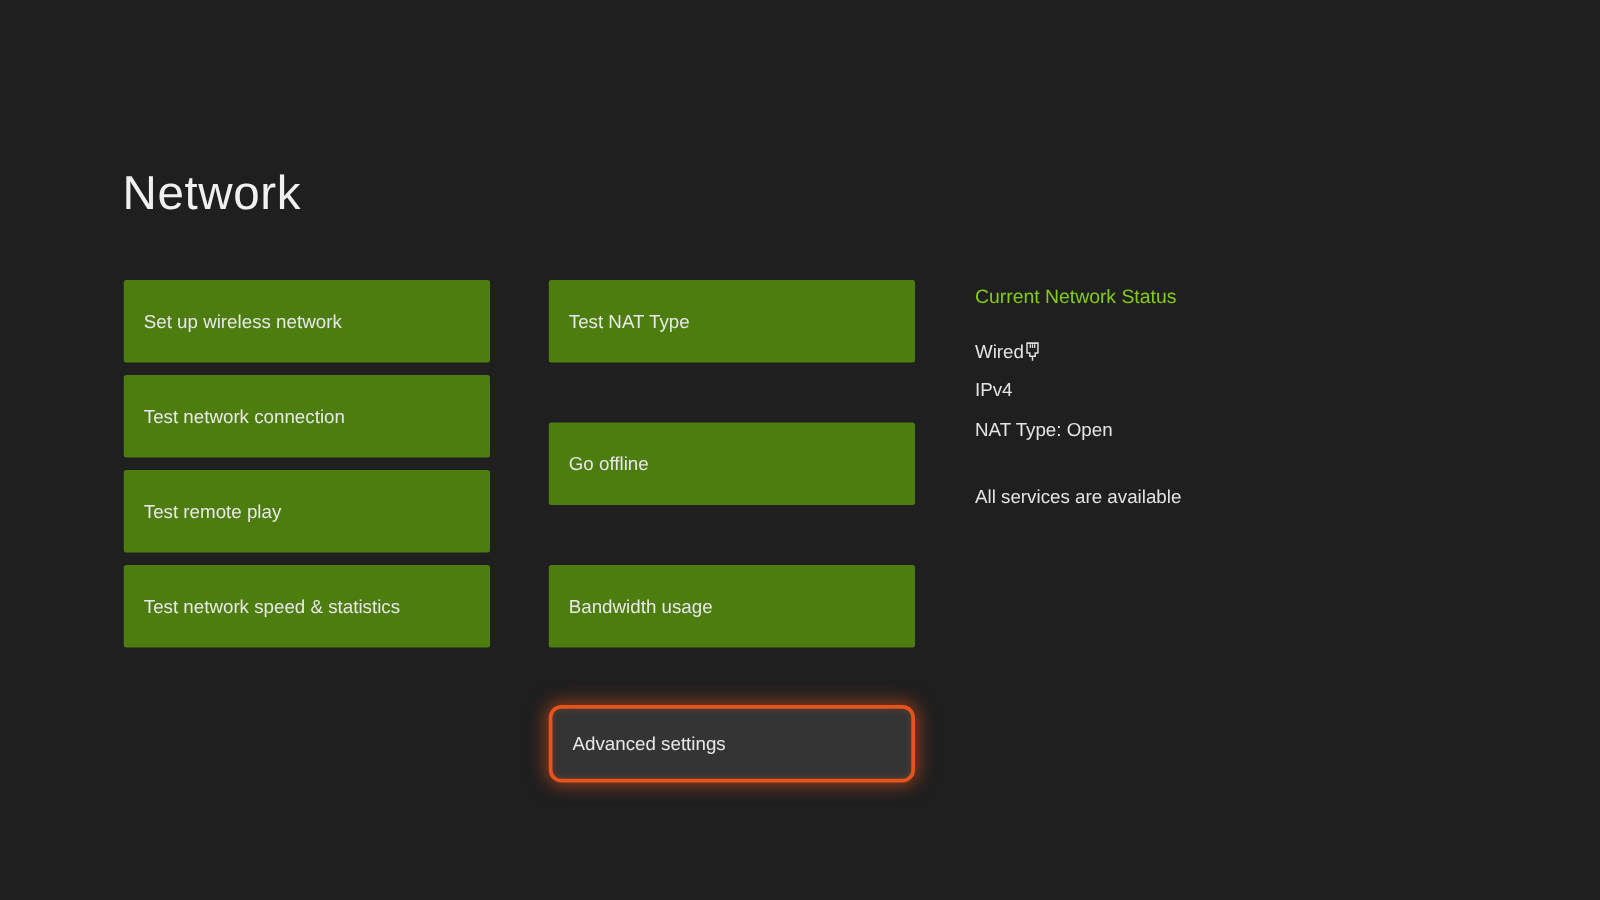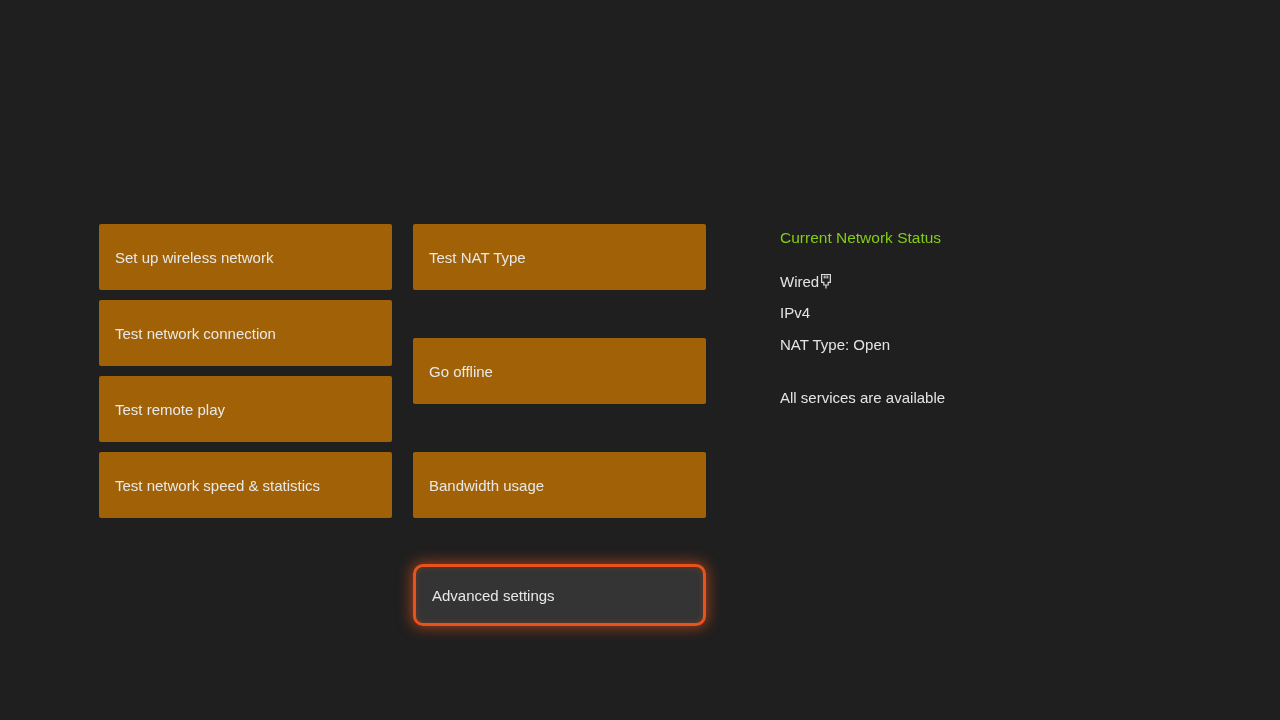--- a/index.html
+++ b/index.html
@@ -27,25 +27,25 @@
   }
   .menu-col {
     position: absolute;
     top: 224px;
     display: flex;
     flex-direction: column;
     gap: 10px;
     width: 293px;
   }
   .menu-col.col-1 { left: 99px; }
-  .menu-col.col-2 { left: 413px; gap: 48px; }
+  .menu-col.col-2 { left: 439px; gap: 48px; }
   .menu-btn {
     box-sizing: border-box;
     height: 66px;
-    background: #a16207;
+    background: #4d7c0f;
     display: flex;
     align-items: center;
     padding-left: 16px;
     font-size: 15px;
     color: #e8e8e8;
     cursor: pointer;
     border-radius: 2px;
   }
   .menu-btn.selected {
     background: #343434;
@@ -83,20 +83,21 @@
     height: 17px;
     display: inline-block;
     margin-right: 4px;
   }
 </style>
 </head>
 <body>
 
 <div class="screen">
 
+  <div class="page-title">Network</div>
 
   <div class="menu-col col-1">
     <div class="menu-btn">
       <span>Set up wireless network</span>
     </div>
     <div class="menu-btn">
       <span>Test network connection</span>
     </div>
     <div class="menu-btn">
       <span>Test remote play</span>

